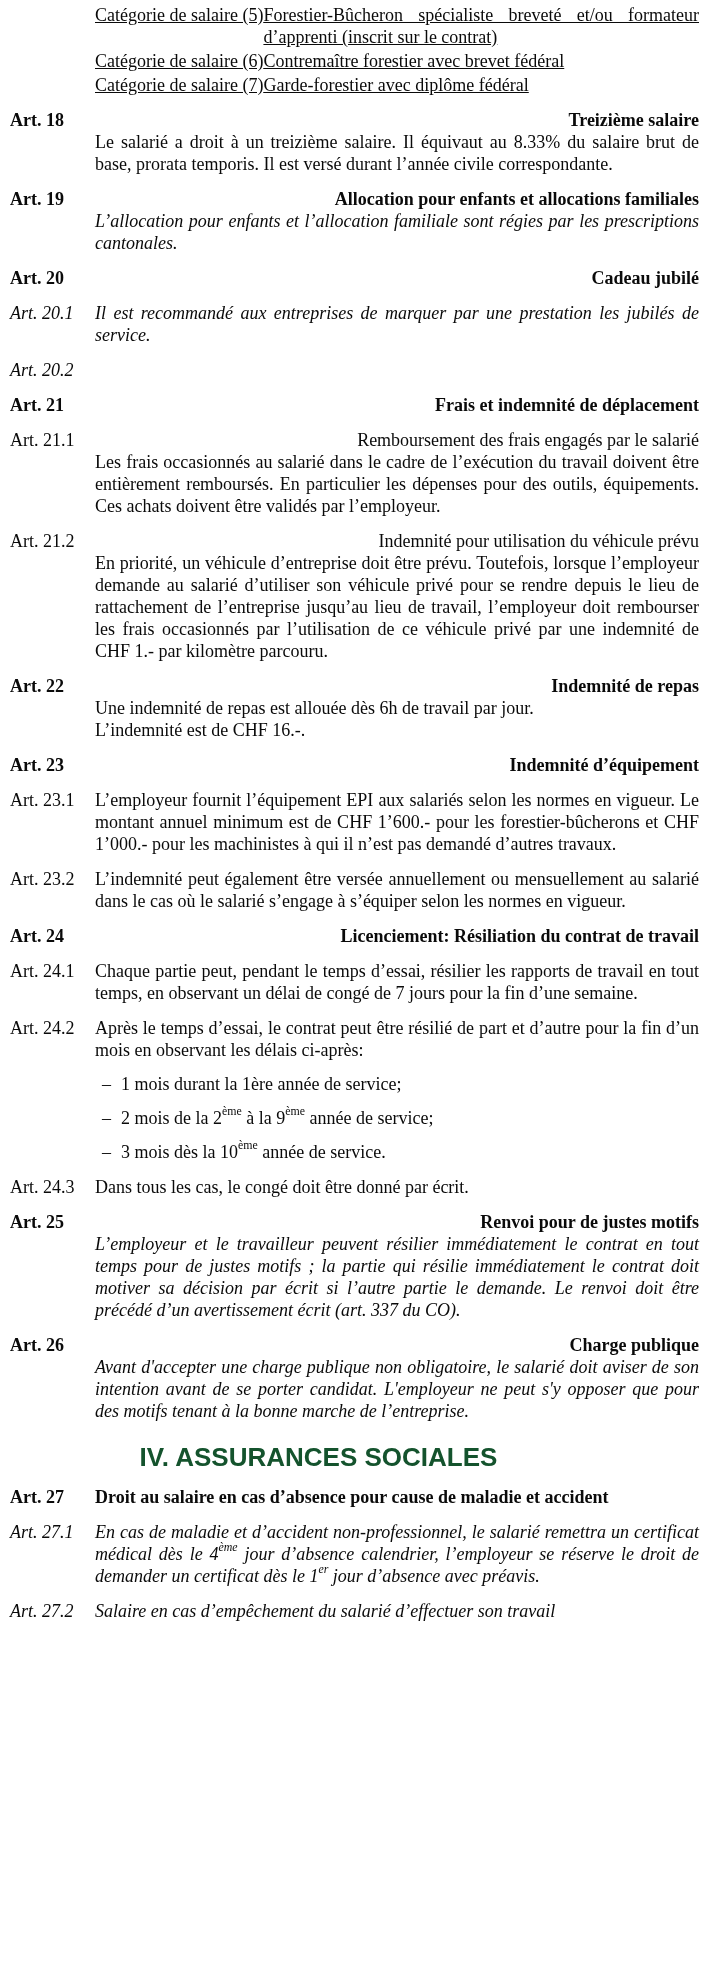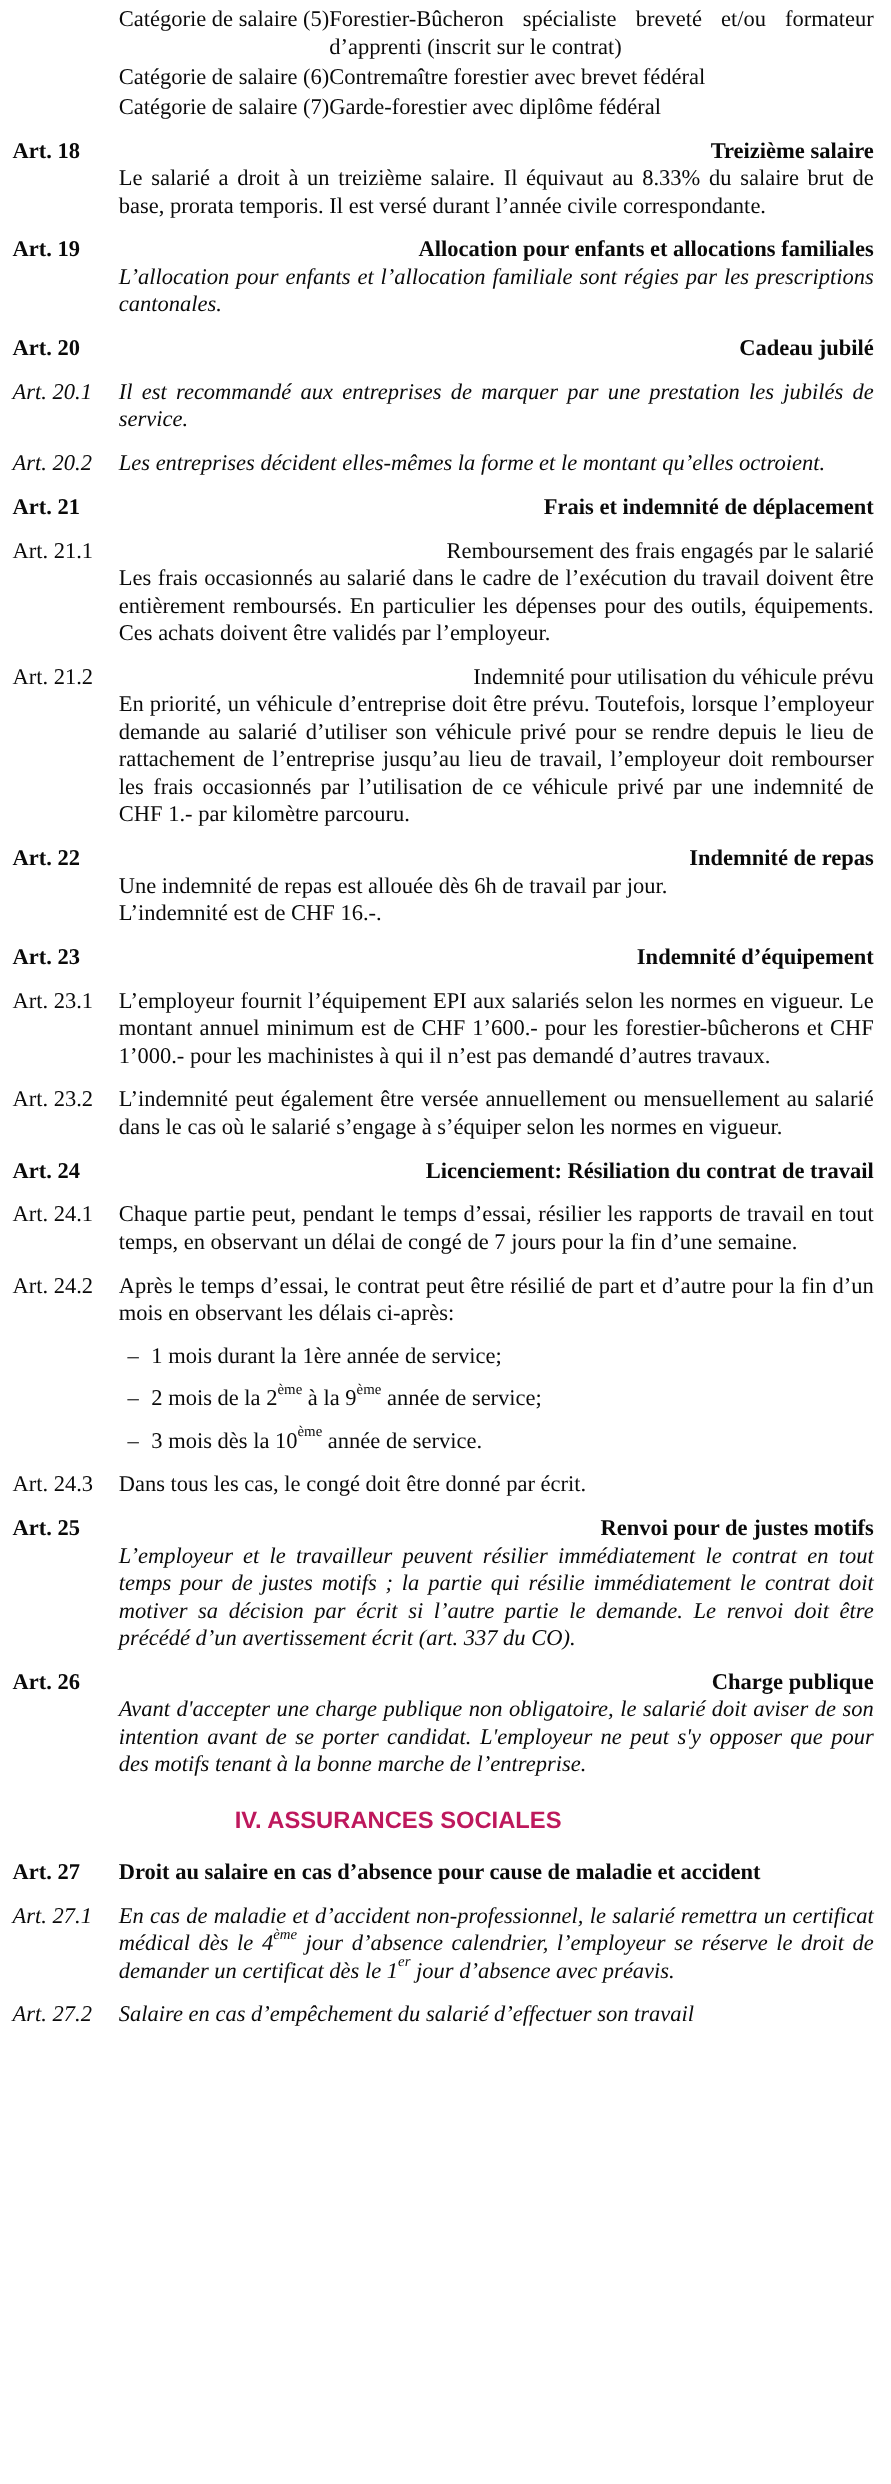--- a/index.html
+++ b/index.html
@@ -31,37 +31,37 @@
     min-width: 0;
   }
   .content > :first-child { margin-top: 0; }
   .bold { font-weight: bold; }
   .italic { font-style: italic; }
   .bold-italic { font-weight: bold; }
   .normal { font-weight: normal; font-style: normal; }
   .heading { text-align: right; margin-top: 7px; }
   .heading.justify { text-align: justify; }
   .para { text-align: justify; margin-top: 0; }
-  .kv { display: flex; margin-top: 2px; }
+  .kv { display: flex; margin-top: 2px; text-decoration: underline; }
   .kv:first-child { margin-top: 0; }
   .kv-k { flex: 0 0 157px; white-space: nowrap; overflow: visible; }
   .kv-v { flex: 1; min-width: 0; text-align: justify; }
   .list { margin-top: 4px; }
   .list-item { display: flex; margin-top: 12px; padding-left: 7px; }
   .dash { flex: 0 0 19px; }
   .list-text { flex: 1; }
   .section-heading {
     font-family: "Liberation Sans", "DejaVu Sans", sans-serif;
     font-weight: bold;
-    font-size: 19px;
+    font-size: 26px;
     line-height: 30px;
     text-align: center;
     padding-right: 72px;
     margin: 20px 0 14px 0;
-    color: #be185d;
+    color: #14532d;
   }
   sup {
     font-size: 66%;
     line-height: 0;
     vertical-align: super;
     position: relative;
     top: -2px;
   }
 </style>
 </head>
@@ -106,23 +106,20 @@
       </div>
     </div>
     <div class="row">
       <div class="label italic">Art. 20.1</div>
       <div class="content">
         <div class="para italic">Il est recommandé aux entreprises de marquer par une prestation les jubilés de service.</div>
       </div>
     </div>
     <div class="row">
       <div class="label italic">Art. 20.2</div>
-      <div class="content">
-        <div class="para italic">Les entreprises décident elles-mêmes la forme et le montant qu’elles octroient.</div>
-      </div>
     </div>
     <div class="row">
       <div class="label bold">Art. 21</div>
       <div class="content">
         <div class="heading bold">Frais et indemnité de déplacement</div>
       </div>
     </div>
     <div class="row">
       <div class="label normal">Art. 21.1</div>
       <div class="content">

